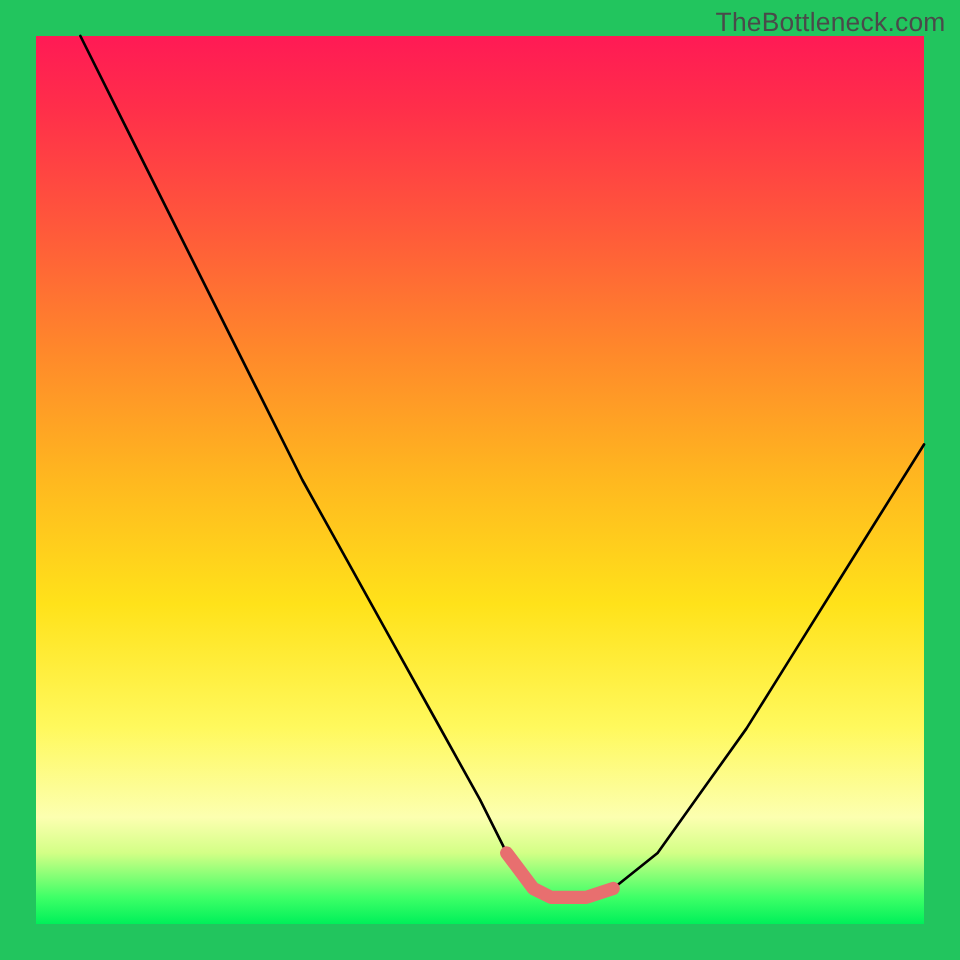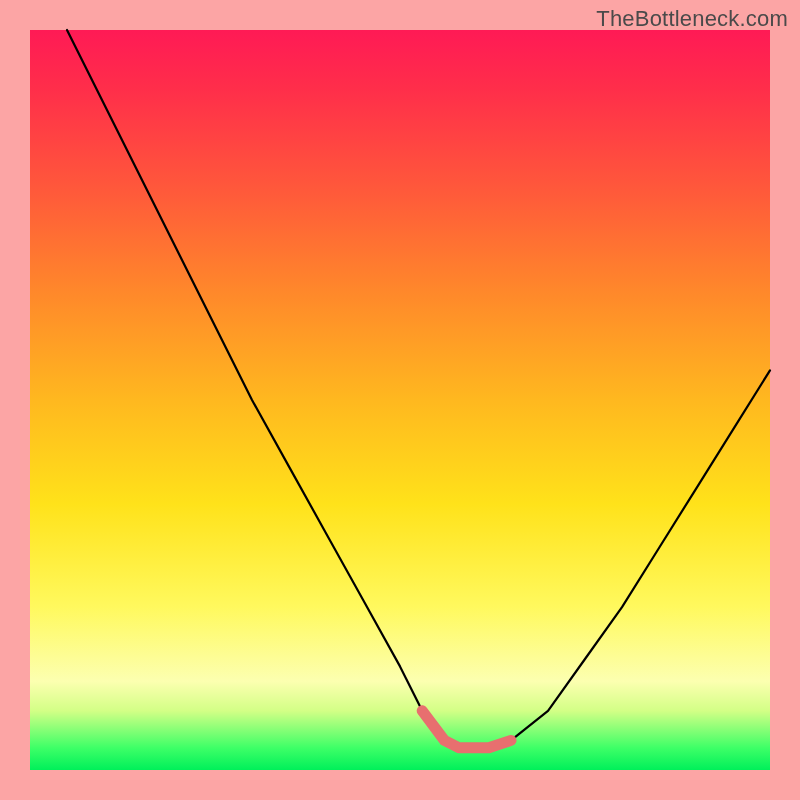--- a/index.html
+++ b/index.html
@@ -10,21 +10,21 @@
     background: #000;
     font-family: Arial, Helvetica, sans-serif;
     overflow: hidden;
   }
   .frame {
     position: absolute;
     left: 0;
     top: 0;
     width: 800px;
     height: 800px;
-    background: #fca5a5;
+    background: #22c55e;
   }
   .plot {
     position: absolute;
     left: 30px;
     top: 30px;
     width: 740px;
     height: 740px;
     
     background: linear-gradient(
       to bottom,

